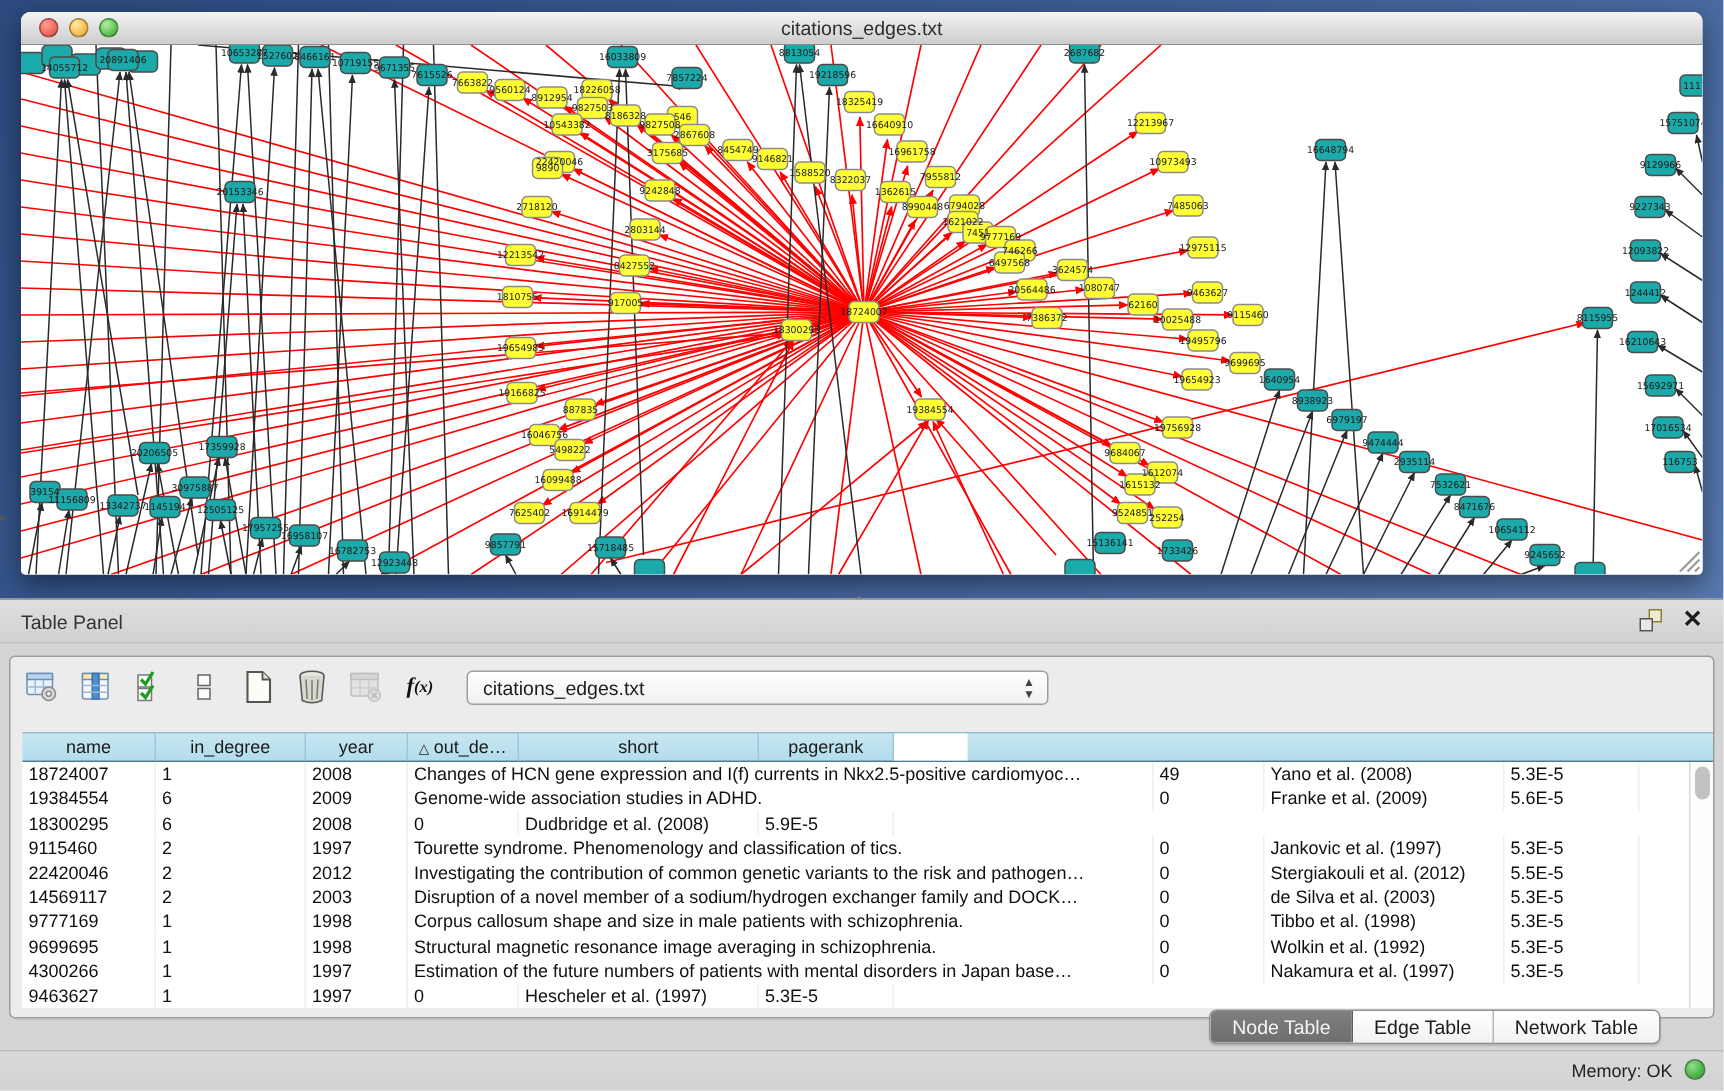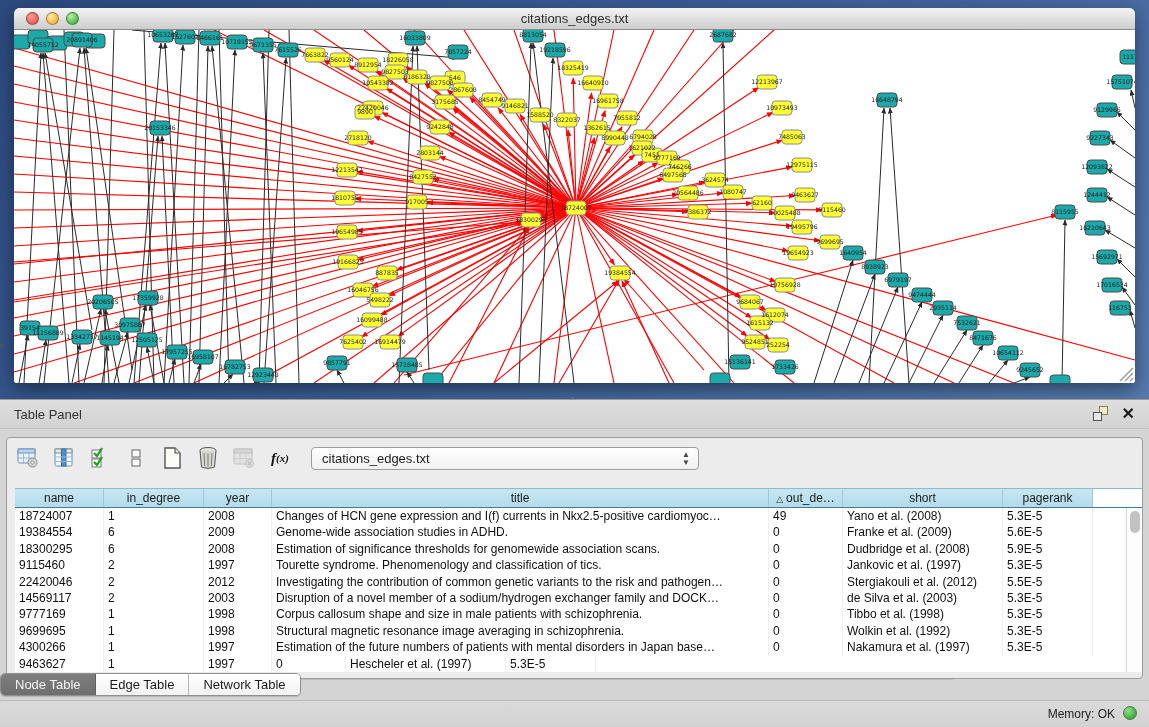--- a/index.html
+++ b/index.html
@@ -91,21 +91,21 @@
     border-right:1px solid #efefef; overflow:hidden; white-space:nowrap; padding:0 4px; }
   .td.center { text-align:left; }
   .gutter-head { background:#fff; border-right:none; }
   .vscroll {
     position:absolute; right:0px; top:20px; width:16px; height:164px;
     background:#fdfdfd; border-left:1px solid #d8d8d8;
   }
   .vthumb { position:absolute; left:3px; top:3px; width:10px; height:22px; background:#c2c2c2; border-radius:5px; }
 
   
-  .tabbar { position:absolute; left:0; top:672px; width:963px; height:26px; text-align:left; }
+  .tabbar { position:absolute; left:0; top:672px; width:1107px; height:26px; text-align:right; }
   .tabbar:before { content:""; position:absolute; left:10px; right:10px; top:7px; height:1px; background:#bdbdbd; }
   .seg {
     position:relative; display:inline-flex; height:23px; margin-top:1px;
     border:1px solid #8f8f8f; border-radius:5px; overflow:hidden;
     background:#fff; box-shadow:0 1px 1px rgba(0,0,0,.15);
   }
   .seg .tab {
     font-size:13px; line-height:21px; padding:0 14px; color:#1c1c1c;
     border-right:1px solid #b5b5b5; background:linear-gradient(#ffffff,#f2f2f2);
     cursor:default;
@@ -697,21 +697,20 @@
         <span>citations_edges.txt</span>
         <span class="stepper">▲<br>▼</span>
       </div>
     </div>
 
     <div class="data-table">
       <div class="thead" id="thead">
           <div class="th" style="width: 89px;">name</div>
           <div class="th" style="width: 100px;">in_degree</div>
           <div class="th" style="width: 68px;">year</div>
-          <div class="th" style="width: 497px;">title</div>
           <div class="th" style="width: 74px;"><span class="sortg">△</span>out_de…</div>
           <div class="th" style="width: 160px;">short</div>
           <div class="th" style="width: 90px;">pagerank</div>
           <div class="th gutter-head" style="width: 49px;"></div>
         </div>
       <div class="tbody" id="tbody">
           <div class="tr">
             <div class="td" style="width: 89px;">18724007</div>
             <div class="td" style="width: 100px;">1</div>
             <div class="td" style="width: 68px;">2008</div>
@@ -726,21 +725,20 @@
             <div class="td" style="width: 68px;">2009</div>
             <div class="td" style="width: 497px;">Genome-wide association studies in ADHD.</div>
             <div class="td" style="width: 74px;">0</div>
             <div class="td center" style="width: 160px;">Franke et al. (2009)</div>
             <div class="td" style="width: 90px;">5.6E-5</div>
           </div>
           <div class="tr">
             <div class="td" style="width: 89px;">18300295</div>
             <div class="td" style="width: 100px;">6</div>
             <div class="td" style="width: 68px;">2008</div>
-            <div class="td" style="width: 497px;">Estimation of significance thresholds for genomewide association scans.</div>
             <div class="td" style="width: 74px;">0</div>
             <div class="td center" style="width: 160px;">Dudbridge et al. (2008)</div>
             <div class="td" style="width: 90px;">5.9E-5</div>
           </div>
           <div class="tr">
             <div class="td" style="width: 89px;">9115460</div>
             <div class="td" style="width: 100px;">2</div>
             <div class="td" style="width: 68px;">1997</div>
             <div class="td" style="width: 497px;">Tourette syndrome. Phenomenology and classification of tics.</div>
             <div class="td" style="width: 74px;">0</div>

